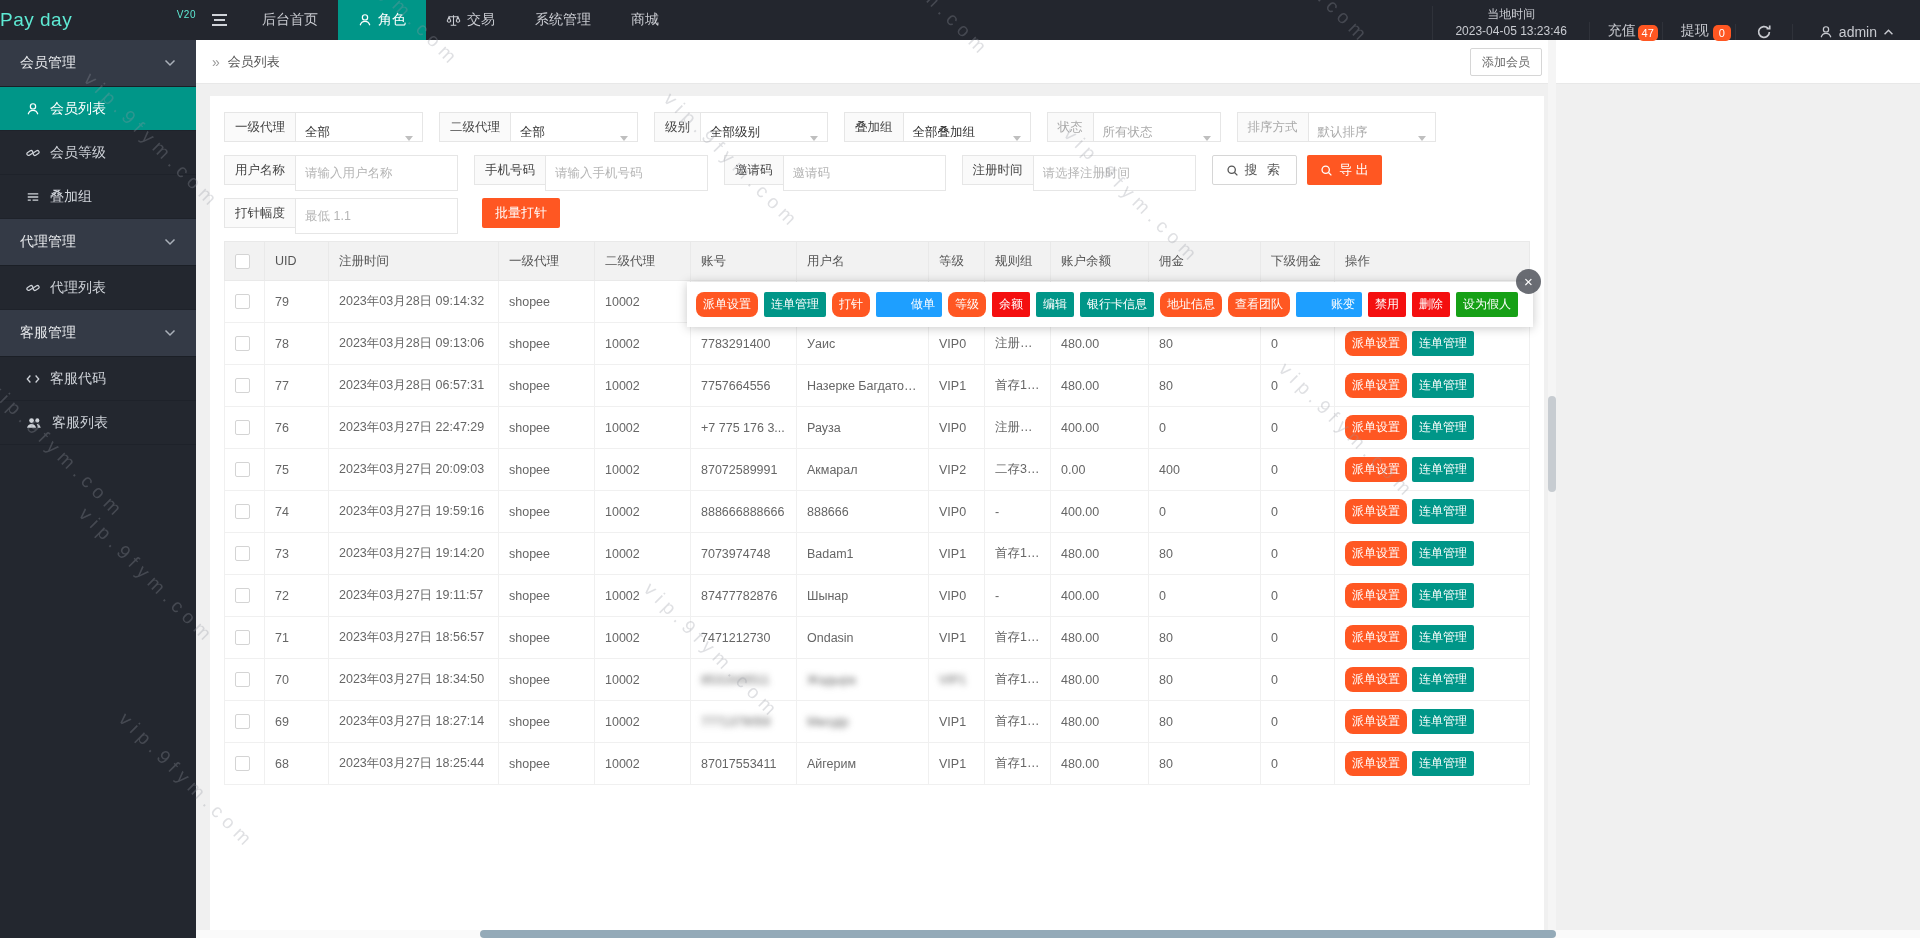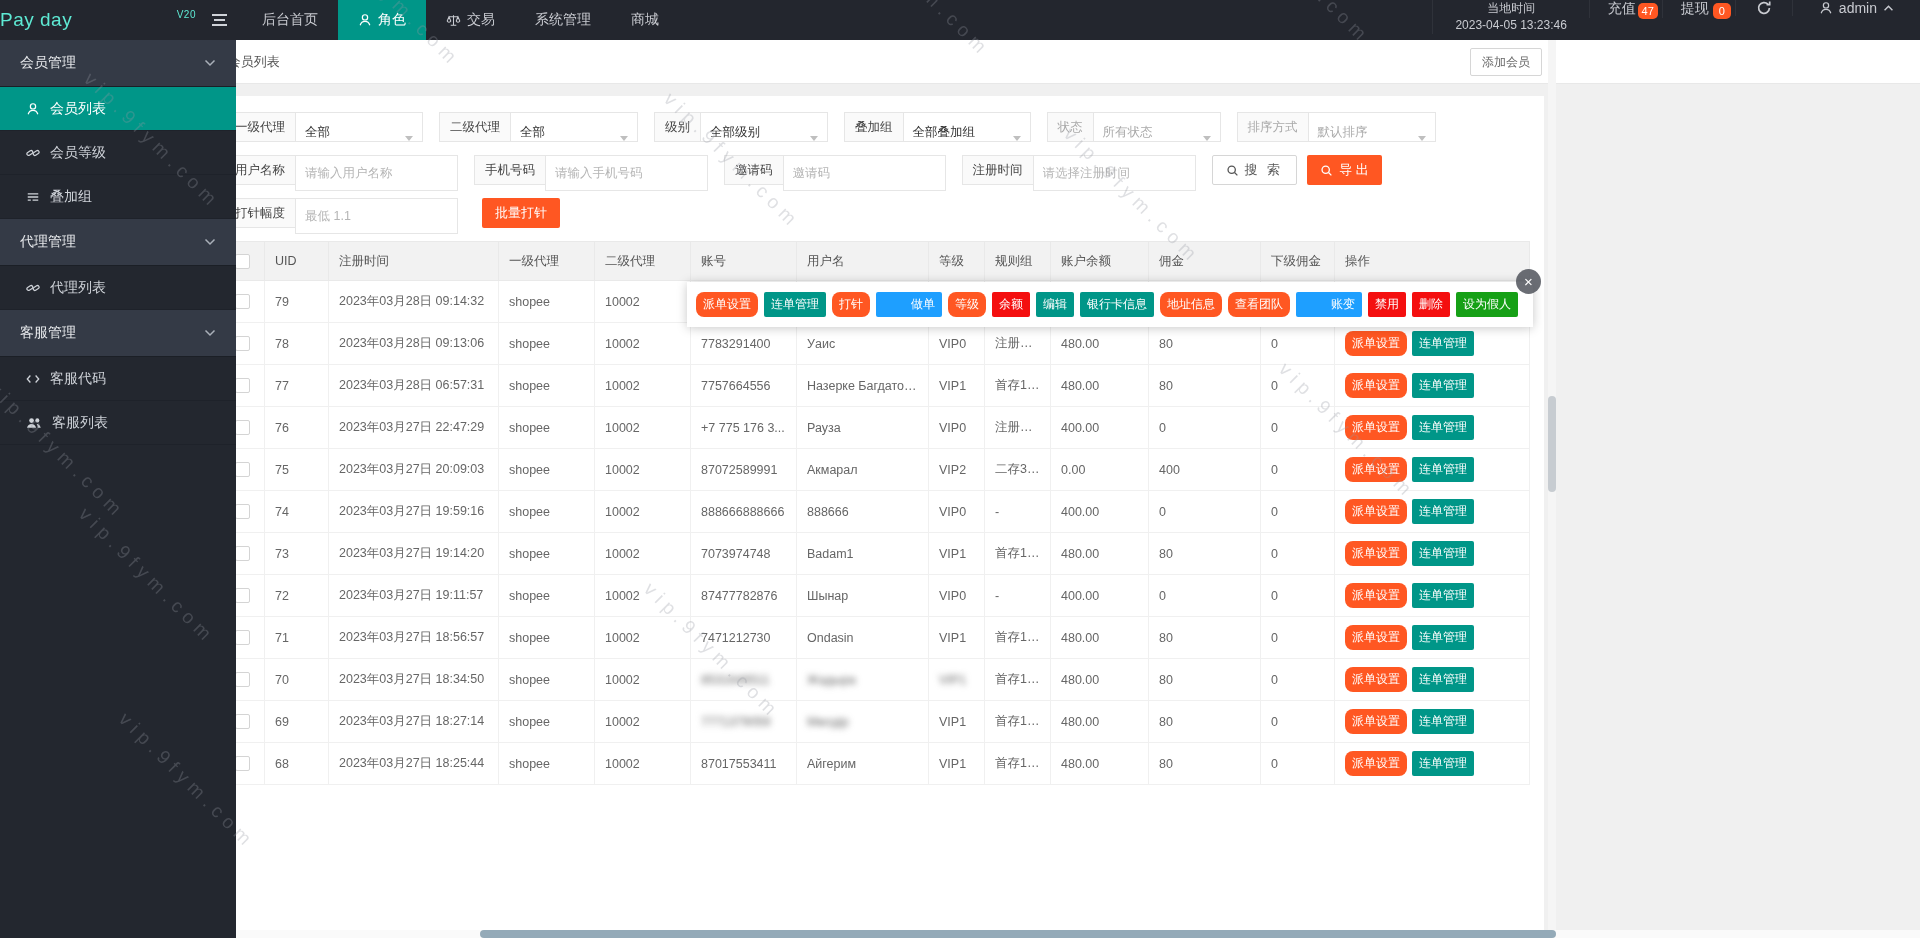--- a/index.html
+++ b/index.html
@@ -14,29 +14,29 @@
   
   .hdr{position:absolute; left:0; top:0; width:1920px; height:40px; background:var(--hdr); display:flex; align-items:stretch; color:#c9cbd1; z-index:30;}
   .logo{width:196px; display:flex; align-items:center; justify-content:space-between; color:#5eead4; font-size:19px; letter-spacing:.5px;}
   .logo sup{font-size:10px; margin-left:2px; top:-6px; position:relative;}
   .burger{width:46px; display:flex; flex-direction:column; justify-content:center; align-items:center; gap:3px; cursor:pointer;}
   .burger i{display:block; width:15px; height:2px; background:#cfd2d8;}
   .burger i:nth-child(2){width:11px;}
   .nav{display:flex; align-items:stretch;}
   .nav-item{display:flex; align-items:center; gap:6px; padding:0 20px; font-size:14px; cursor:pointer;}
   .nav-item.active{background:var(--c-accent); color:#fff;font-family:Liberation Serif, serif;}
-  .hdr-right{margin-left:auto; display:flex; align-items:flex-start;}
+  .hdr-right{margin-left:auto; display:flex; align-items:flex-end;}
   .hdr-block{display:flex; flex-direction:column; justify-content:center; align-items:center; padding:0 22px; border-left:1px solid rgba(255,255,255,.06); font-size:12px; line-height:17px;}
   .hdr-btn{position:relative; display:flex; align-items:center; padding:0 26px 0 18px; border-left:1px solid rgba(255,255,255,.06); font-size:14px; cursor:pointer;}
   .badge{position:absolute; top:3px; right:4px; min-width:18px; height:16px; line-height:16px; text-align:center; background:var(--c-badge); color:#fff; border-radius:5px; font-size:11px; padding:0 4px;}
   .hdr-user{display:flex; align-items:center; gap:6px; padding:0 26px; border-left:1px solid rgba(255,255,255,.06); font-size:14px; cursor:pointer;}
   .svg-ic{display:inline-flex; align-items:center;}
 
   
-  .sidebar{position:absolute; left:0; top:40px; width:236px; bottom:0; background:var(--side); z-index:20;}
+  .sidebar{position:absolute; left:0; top:40px; width:196px; bottom:0; background:var(--side); z-index:20;}
   .side-sec{height:47px; display:flex; align-items:center; justify-content:space-between; padding:0 20px; background:var(--side-sec); color:#e7e9ec; font-size:14px; border-bottom:1px solid #1b1f26; cursor:pointer;}
   .side-item{height:44px; display:flex; align-items:center; gap:10px; padding:0 20px 0 26px; color:#cfd3d9; font-size:14px; border-bottom:1px solid #1e222a; cursor:pointer;}
   .side-item.active{background:var(--c-accent); color:#fff;}
   .chev{color:#aab0b9;}
 
   
   .main{position:absolute; left:196px; top:40px; right:0; bottom:0; overflow:hidden;}
   .crumbbar{position:relative; height:44px; background:#fff; border-bottom:1px solid #e8e8e8; display:flex; align-items:center; padding:0 16px; font-size:13px; color:#555;}
   .crumb-arrows{color:#9a9a9a; margin-right:8px; font-size:14px;}
   .add-btn{position:absolute; right:378px; top:8px; height:28px; line-height:26px; padding:0 11px; background:#fff; border:1px solid #d6d6d6; border-radius:2px; color:#666; font-size:12px; cursor:pointer;}

